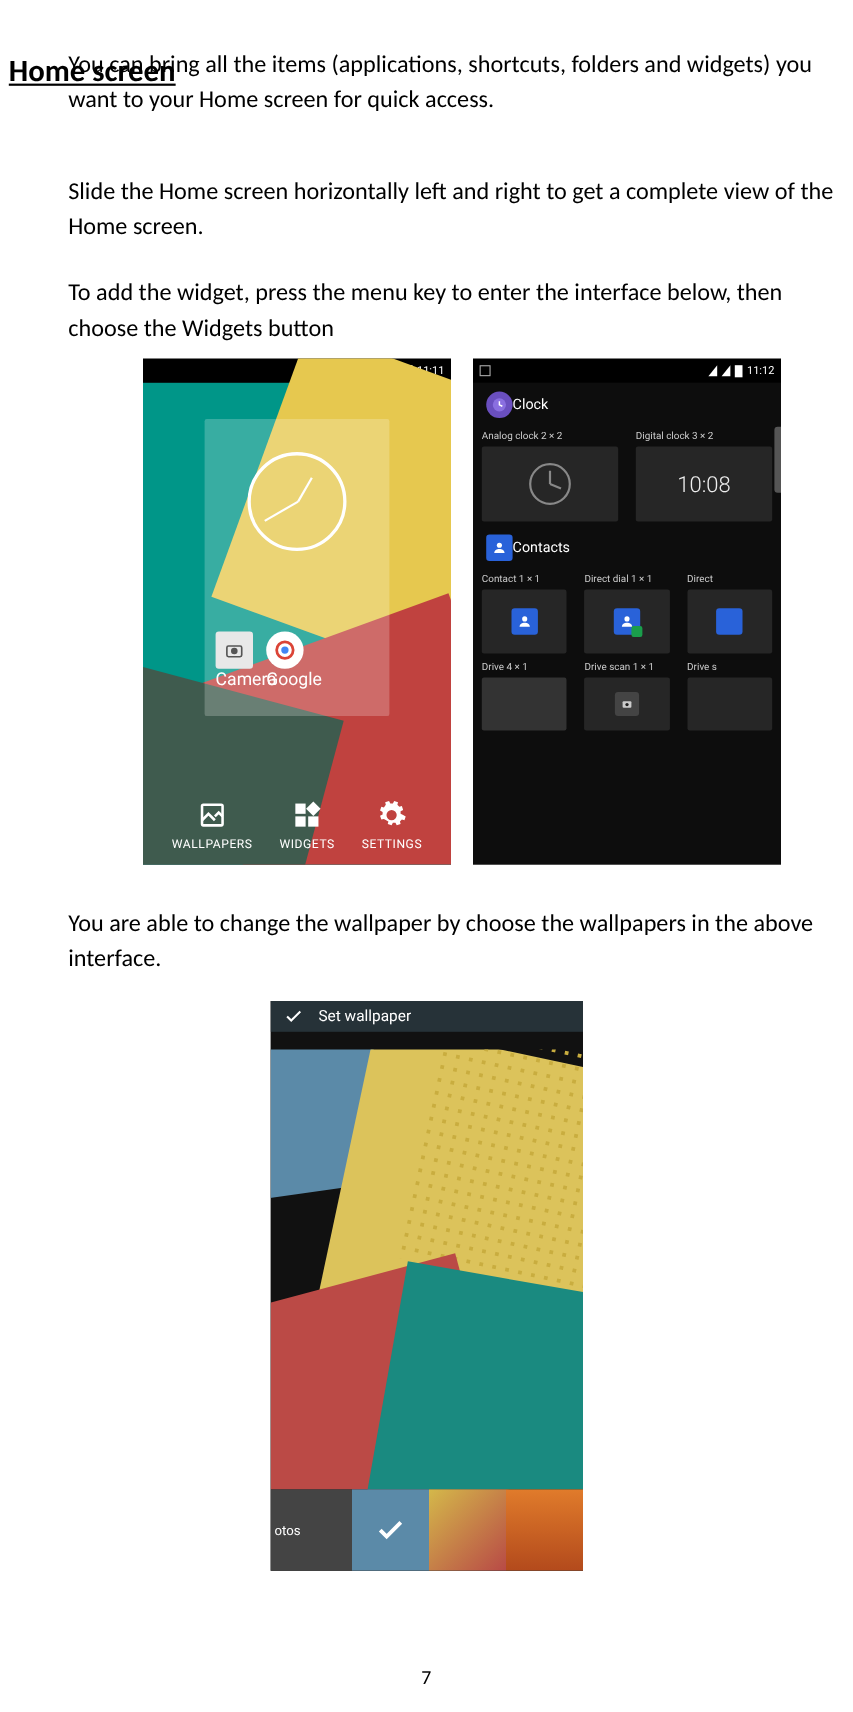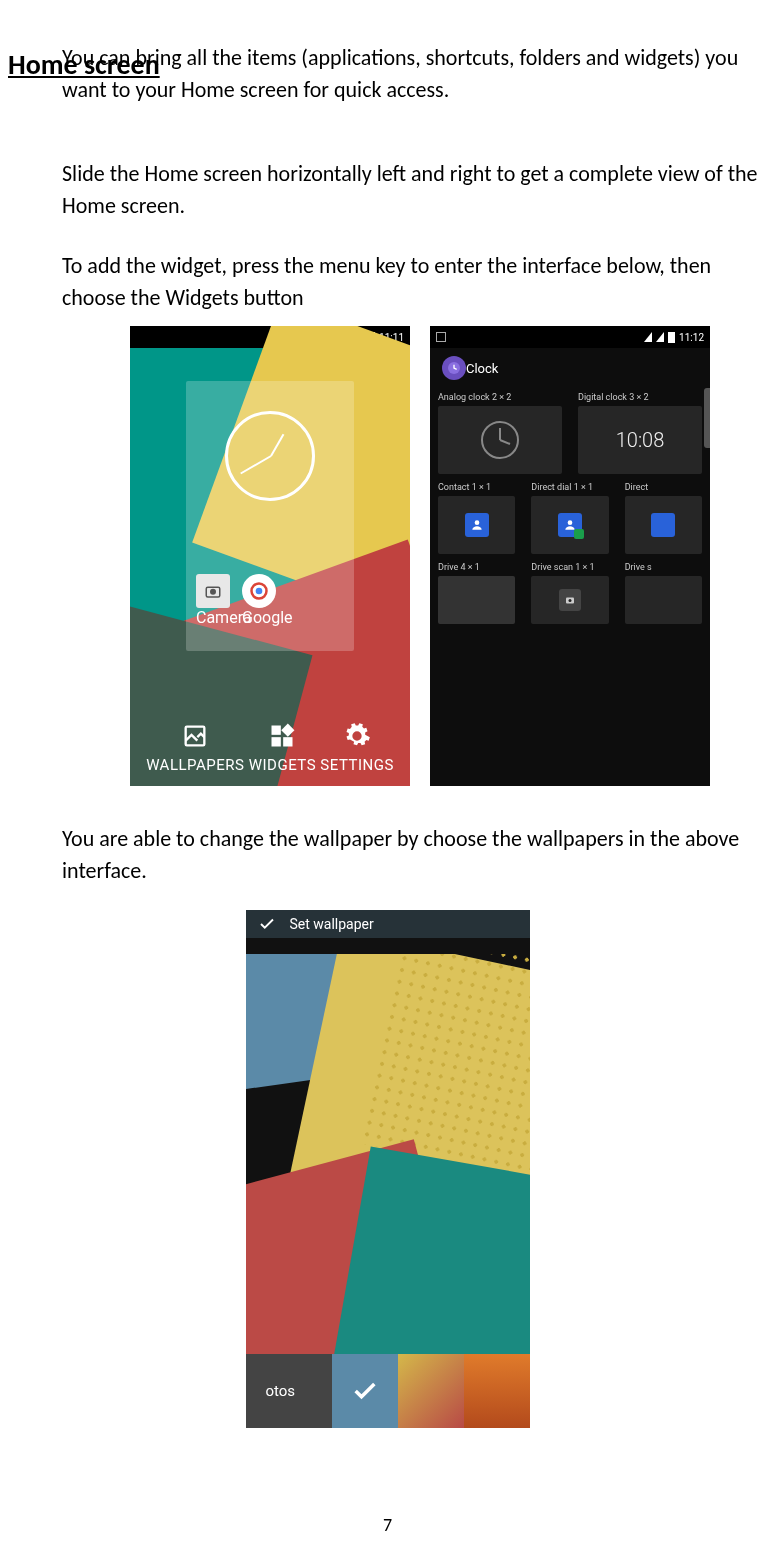--- a/index.html
+++ b/index.html
@@ -92,21 +92,21 @@
   .icon-wrap { position: relative; width: 34px; }
 
   .bottom-row {
     position: absolute;
     bottom: 12px; left: 0; right: 0;
     display: flex;
     justify-content: space-around;
     align-items: center;
     padding: 0 14px;
   }
-  .btn-col { display: flex; flex-direction: column; align-items: center; gap: 4px; font-size: 15px; letter-spacing: 0.5px; }
+  .btn-col { display: flex; flex-direction: column; align-items: center; gap: 4px; font-size: 11px; letter-spacing: 0.5px; }
   .btn-icon { width: 32px; height: 32px; display: flex; align-items: center; justify-content: center; }
 
   
   .widget-list { position: absolute; top: 22px; left: 0; right: 0; bottom: 0; background: #0d0d0d; overflow: hidden; }
   .cat-header { height: 40px; display: flex; align-items: center; gap: 0; padding: 0 12px; font-size: 13px; }
   .cat-icon { width: 24px; height: 24px; border-radius: 50%; display: flex; align-items: center; justify-content: center; }
   .w-row { display: flex; height: 90px; }
   .w-cell { flex: 1; min-width: 0; padding: 4px 8px; font-size: 9px; color: #ccc; display: flex; flex-direction: column; gap: 4px; }
   .w-preview { flex: 1; background: #262626; border-radius: 2px; display: flex; align-items: center; justify-content: center; }
   .edge-bar { position: absolute; right: 0; top: 40px; width: 6px; height: 60px; background: #555; border-radius: 3px 0 0 3px; }
@@ -128,21 +128,21 @@
   .check-icon { width: 18px; height: 18px; }
   .wp-body { position: absolute; top: 44px; left: 0; right: 0; bottom: 74px; overflow: hidden; }
   .wp-mat-yellow { position: absolute; top: 0; right: -40px; width: 260px; height: 280px; background: #dcc35b; transform: rotate(12deg); }
   .wp-mat-yellow-dots { position: absolute; top: -10px; right: -30px; width: 180px; height: 220px; background: radial-gradient(#c9ad3f 2px, transparent 2px); background-size: 12px 12px; transform: rotate(12deg); }
   .wp-mat-blue { position: absolute; top: -30px; left: -40px; width: 140px; height: 160px; background: #5b8aa8; transform: rotate(-8deg); }
   .wp-mat-red { position: absolute; bottom: -30px; left: -20px; width: 220px; height: 220px; background: #bb4a46; transform: rotate(-15deg); }
   .wp-mat-teal { position: absolute; bottom: -30px; right: -40px; width: 220px; height: 220px; background: #1a8a80; transform: rotate(10deg); }
   .wp-strip { position: absolute; bottom: 0; left: 0; right: 0; height: 74px; display: flex; }
   .thumb { flex: 1; position: relative; display: flex; align-items: center; justify-content: center; }
   .thumb-sel { background: #5b8aa8; }
-  .thumb-otos { background: #444; color: #fff; font-size: 15px; justify-content: flex-start; padding-left: 20px; }
+  .thumb-otos { background: #444; color: #fff; font-size: 12px; justify-content: flex-start; padding-left: 4px; }
   .thumb-sun { background: linear-gradient(#e07b2b, #b34a1c); }
   .big-check { width: 28px; height: 28px; }
 
   .page-num {
     position: absolute;
     bottom: 20px;
     left: 0; right: 0;
     text-align: center;
     font-size: 18px;
   }
@@ -264,20 +264,29 @@
                 <line x1="22" y1="22" x2="32" y2="26" stroke="#888" stroke-width="2"></line>
               </svg>
             </div>
         </div>
         <div class="w-cell">
           <span>Digital clock  3 × 2</span>
           <div class="w-preview" style="font-size:20px;color:#eee;font-weight:300;">10:08</div>
         </div>
       </div>
 
+      <div class="cat-header">
+        <div class="cat-icon" style="background:#2962d9;border-radius:3px;">
+          <svg width="14" height="14" viewBox="0 0 24 24" fill="#fff">
+              <circle cx="12" cy="8" r="4"></circle>
+              <path d="M4 20c0-4 4-6 8-6s8 2 8 6"></path>
+            </svg>
+        </div>
+        <span>Contacts</span>
+      </div>
       <div class="w-row" style="height:80px;">
         <div class="w-cell">
           <span>Contact  1 × 1</span>
           <div class="w-preview">
               <div style="width:24px;height:24px;background:#2962d9;border-radius:3px;display:flex;align-items:center;justify-content:center;">
                 <svg width="14" height="14" viewBox="0 0 24 24" fill="#fff">
                   <circle cx="12" cy="8" r="4"></circle>
                   <path d="M4 20c0-4 4-6 8-6s8 2 8 6"></path>
                 </svg>
               </div>

